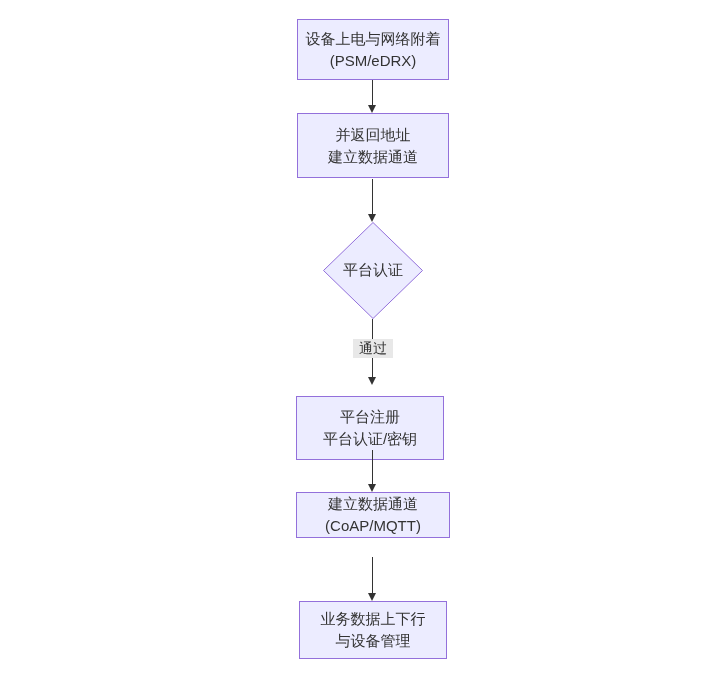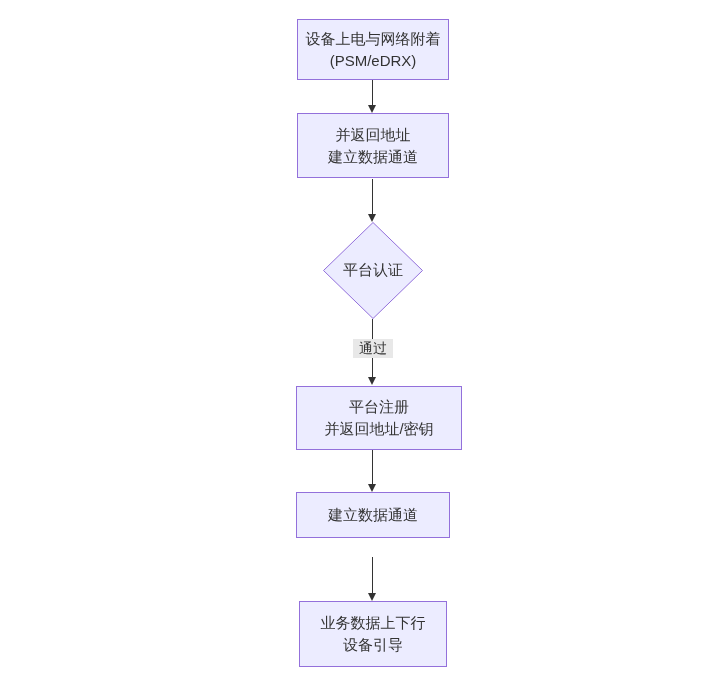--- a/index.html
+++ b/index.html
@@ -28,23 +28,23 @@
     align-items: center;
     justify-content: center;
     text-align: center;
     color: var(--text-color);
     font-size: 15px;
     line-height: 22px;
   }
   .node-line { display: block; white-space: nowrap; }
   #node-attach   { left: 297px; top: 19px;  width: 152px; height: 61px; }
   #node-boot     { left: 297px; top: 113px; width: 152px; height: 65px; }
-  #node-register { left: 296px; top: 386px; width: 166px; height: 64px; }
+  #node-register { left: 296px; top: 396px; width: 148px; height: 64px; }
   #node-channel  { left: 296px; top: 492px; width: 154px; height: 46px; }
-  #node-business { left: 299px; top: 601px; width: 148px; height: 66px; }
+  #node-business { left: 299px; top: 601px; width: 148px; height: 58px; }
 
   .diamond-node {
     position: absolute;
     left: 323px; top: 222px;
     width: 100px; height: 97px;
   }
   .diamond-node svg { display: block; }
   .diamond-node polygon {
     fill: var(--node-fill);
     stroke: var(--node-border);
@@ -128,31 +128,32 @@
     </svg>
     <div class="diamond-label">平台认证</div>
   </div>
 
   <div class="edge-line" id="edge3"></div>
   <span class="edge-label">通过</span>
   <div class="arrowhead" id="head3"></div>
 
   <div class="rect-node" id="node-register">
     <span class="node-line">平台注册</span>
-    <span class="node-line">并返回地址/密钥</span>
+    <span class="node-line">平台认证/密钥</span>
   </div>
 
   <div class="edge-line" id="edge4"></div>
   <div class="arrowhead" id="head4"></div>
 
   <div class="rect-node" id="node-channel">
     <span class="node-line">建立数据通道</span>
+    <span class="node-line">(CoAP/MQTT)</span>
   </div>
 
   <div class="edge-line" id="edge5"></div>
   <div class="arrowhead" id="head5"></div>
 
   <div class="rect-node" id="node-business">
     <span class="node-line">业务数据上下行</span>
-    <span class="node-line">设备引导</span>
+    <span class="node-line">与设备管理</span>
   </div>
 
 </div>
 
 </body></html>

